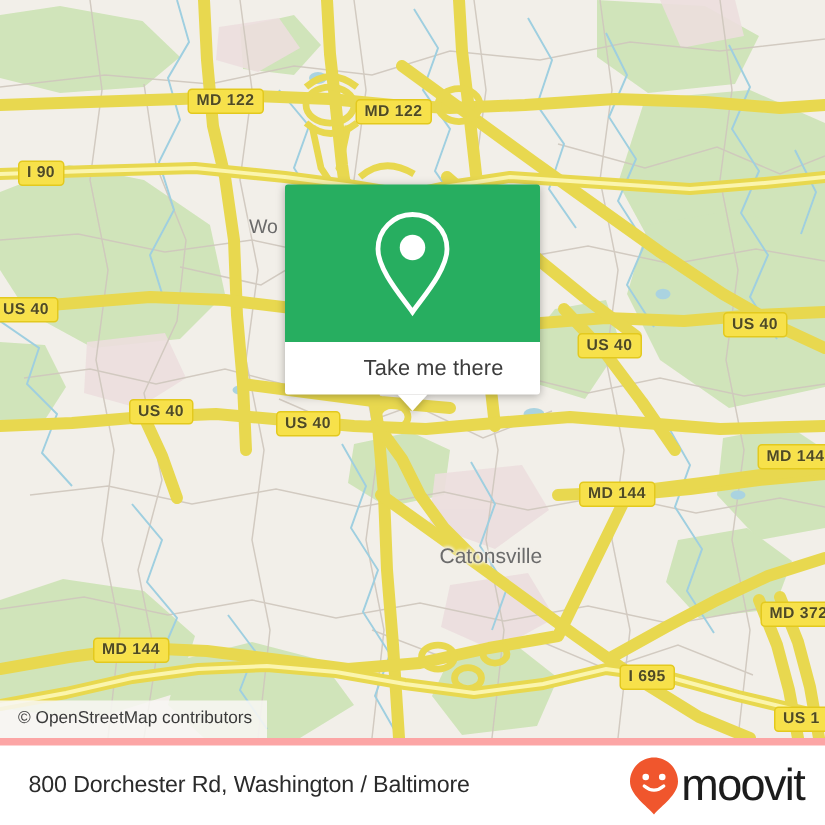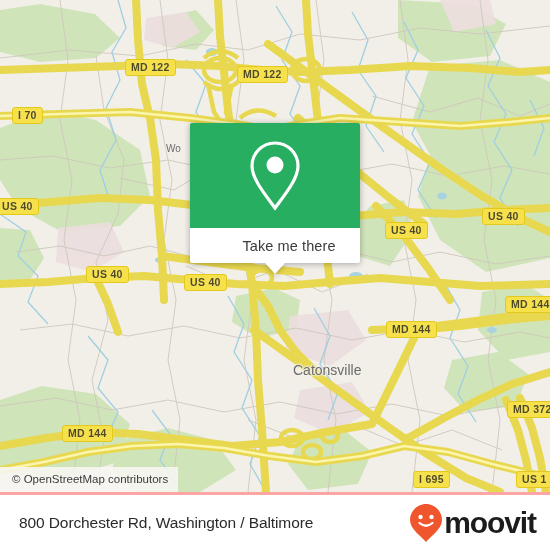--- a/index.html
+++ b/index.html
@@ -34,21 +34,21 @@
     line-height: 11px;
     white-space: nowrap;
     font-family: "Liberation Sans", sans-serif;
     text-shadow: 0 0 1px rgba(255,255,255,.4);
   }
 
   
   .place {
     position: absolute;
     color: #6b6b6b;
-    font-size: 10px;
+    font-size: 13px;
     white-space: nowrap;
     font-family: "Liberation Sans", sans-serif;
     text-shadow: 1px 0 2px #f2efe9, -1px 0 2px #f2efe9, 0 1px 2px #f2efe9, 0 -1px 2px #f2efe9;
   }
   .place.big { font-size: 14px; }
 
   
   #osm-attrib {
     position: absolute;
     left: 0; bottom: 0;
@@ -98,38 +98,38 @@
     border-top: 11px solid #ffffff;
   }
 
   
   #bottom-bar {
     position: absolute;
     left: 0; top: 492px;
     width: 550px; height: 58px;
     background: #ffffff;
     display: flex; align-items: center;
-    border-top: 3px solid #fca5a5;
+    border-top: 5px solid #fca5a5;
   }
   #address-text {
     margin-left: 19px;
     font-size: 15.5px;
     color: #2b2b2b;
     font-family: "Liberation Sans", sans-serif;
     letter-spacing: -.1px;
   }
   #moovit-logo {
     position: absolute;
     right: 14px; top: 50%;
     transform: translateY(-50%);
     display: flex; align-items: center;
   }
   #moovit-wordmark {
     font-size: 30px;
-    font-weight: bold;
+    font-weight: normal;
     color: #1c1c1c;
     letter-spacing: -1.1px;
     font-family: "Liberation Sans", sans-serif;
     margin-left: 1px;
     line-height: 30px;
   }
 </style>
 </head>
 <body>
 
@@ -269,31 +269,31 @@
         <path d="M0 116 L60 114 L130 112 L190 118 L236 124 L272 130 L300 124 L340 118 L400 122 L460 126 L510 122 L550 118"></path>
         <path d="M0 470 L44 462 L88 452 L132 446 L178 444 L224 448 L270 456 L316 462 L362 456 L404 446 L448 452 L492 464 L550 478"></path>
       </g>
     </svg>
 
     <div class="place big" style="left:245px; top:362px;margin-left:48px;">Catonsville</div>
     <div class="place" style="left:166px; top:143px;">Wo</div>
 
     <div class="shield" style="left:125px; top:59px;">MD 122</div>
     <div class="shield" style="left:237px; top:66px;">MD 122</div>
-    <div class="shield" style="left:12px;  top:107px;">I 70</div>
+    <div class="shield" style="left:12px;  top:107px;">I 90</div>
     <div class="shield" style="left:-4px;  top:198px;">US 40</div>
     <div class="shield" style="left:385px; top:222px;">US 40</div>
     <div class="shield" style="left:482px; top:208px;">US 40</div>
     <div class="shield" style="left:86px;  top:266px;">US 40</div>
     <div class="shield" style="left:184px; top:274px;">US 40</div>
     <div class="shield" style="left:505px; top:296px;">MD 144</div>
     <div class="shield" style="left:386px; top:321px;">MD 144</div>
     <div class="shield" style="left:507px; top:401px;">MD 372</div>
     <div class="shield" style="left:62px;  top:425px;">MD 144</div>
-    <div class="shield" style="left:413px; top:443px;margin-top:28px;">I 695</div>
+    <div class="shield" style="left:413px; top:443px;">I 695</div>
     <div class="shield" style="left:516px; top:471px;">US 1</div>
 
     <div id="osm-attrib">© OpenStreetMap contributors</div>
   </div>
 
   <div id="popup-card">
     <div id="popup-green">
       <svg id="popup-pin-icon" width="58" height="72" viewBox="0 0 58 72">
         <path d="M29 3 C16.3 3 6 13.3 6 26 C6 40 22 58 29 68 C36 58 52 40 52 26 C52 13.3 41.7 3 29 3 Z" fill="none" stroke="#ffffff" stroke-width="3.2"></path>
         <circle cx="29" cy="25" r="8.5" fill="#ffffff"></circle>

